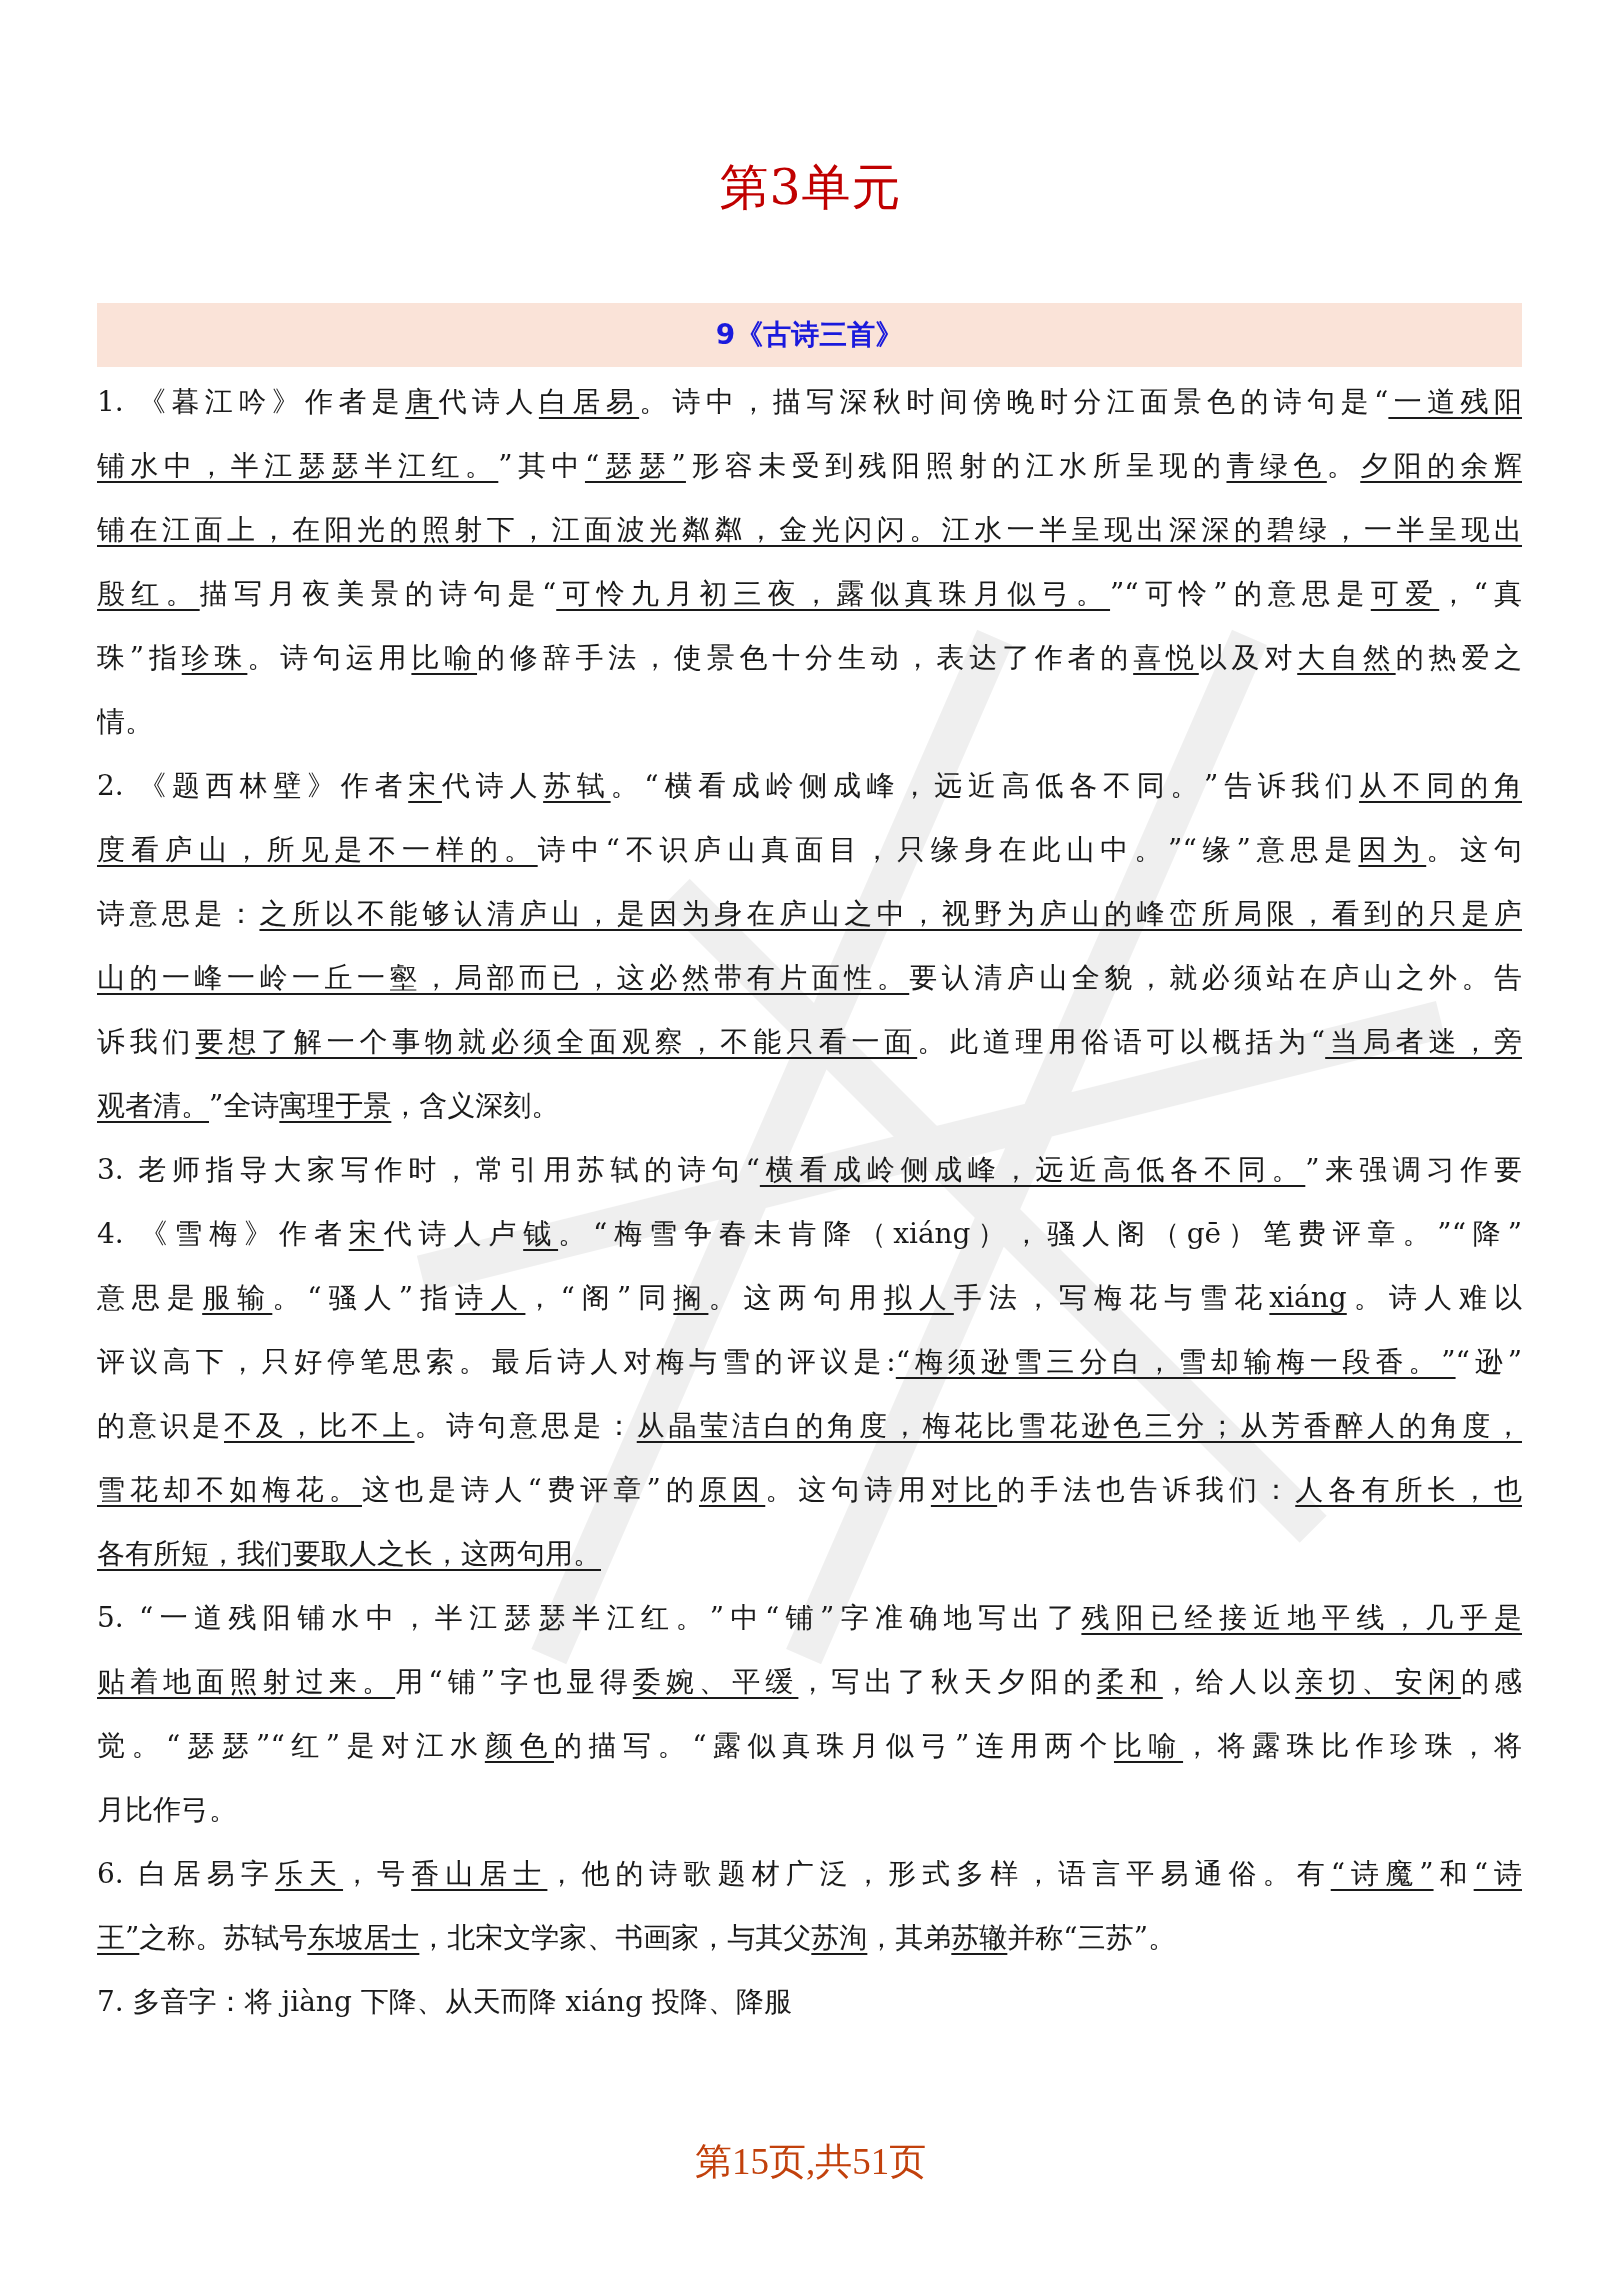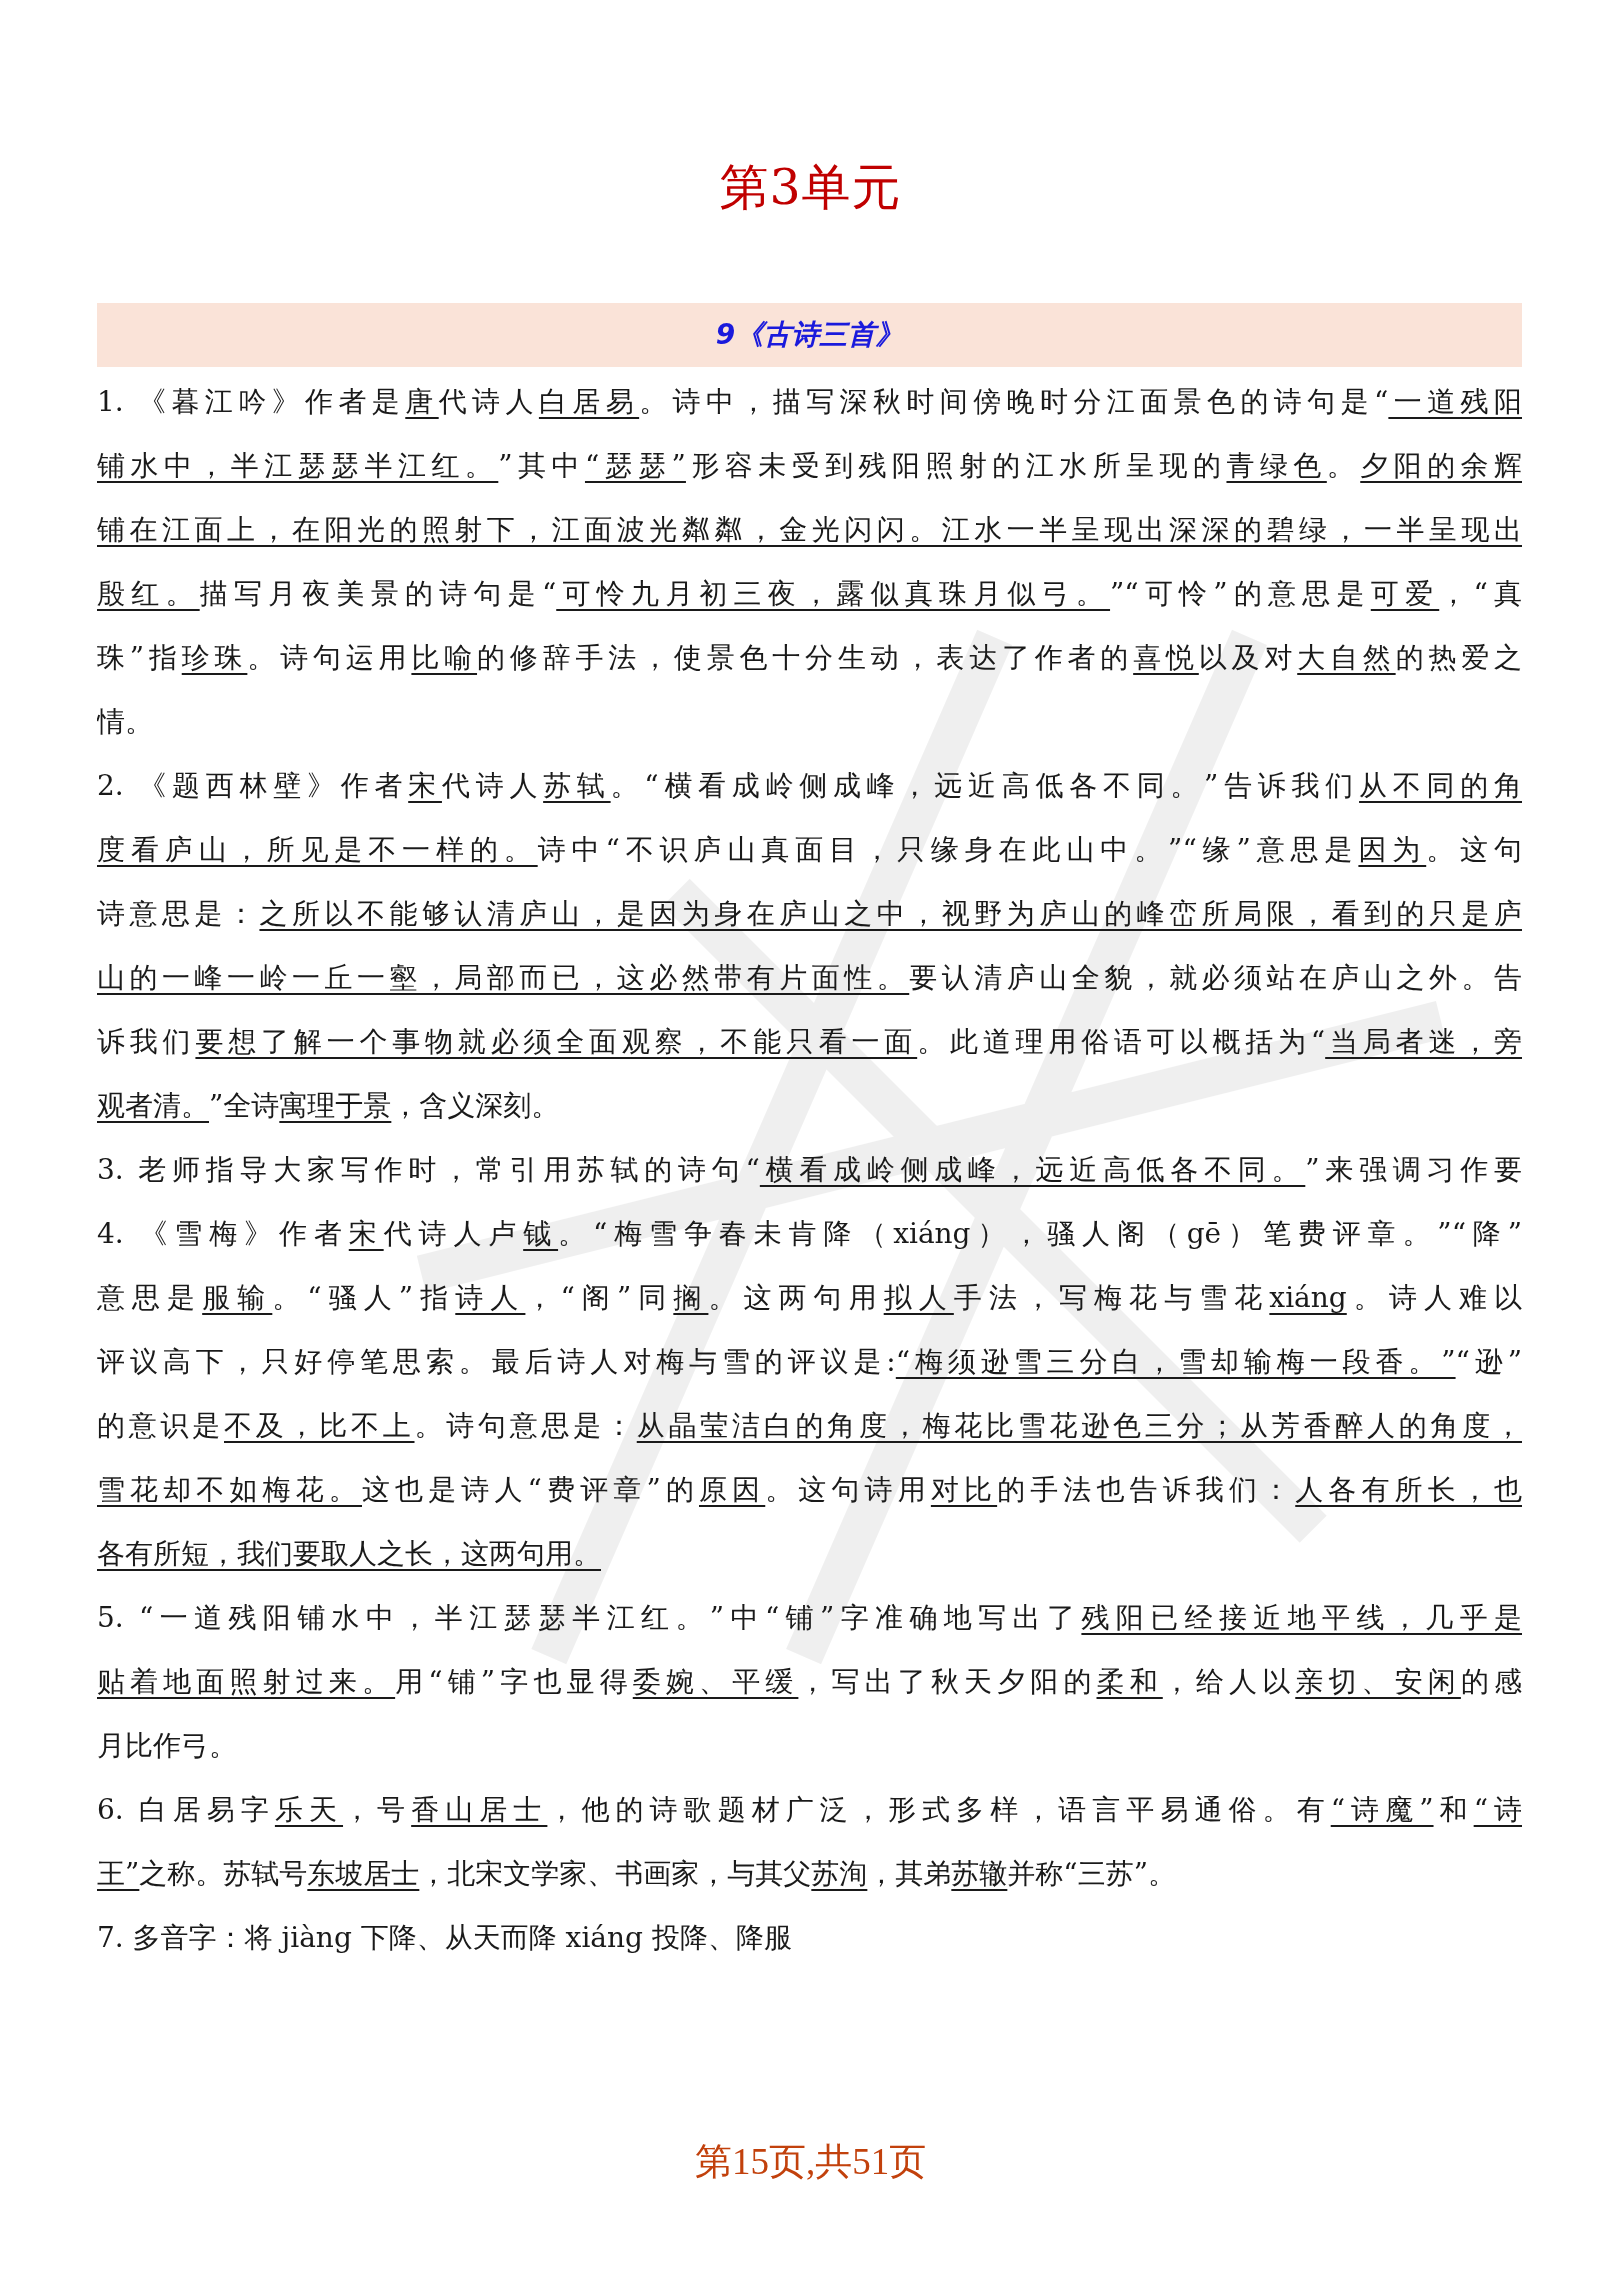--- a/index.html
+++ b/index.html
@@ -2,21 +2,21 @@
 <html><head>
 <meta charset="utf-8">
 <style>
   html, body { margin: 0; padding: 0; background: #ffffff; }
   body { width: 1621px; height: 2293px; position: relative; overflow: hidden;
          font-family: "DejaVu Serif", "Liberation Serif", serif; color: #1a1a1a; }
   .unit-title { position: absolute; left: 0; width: 1621px; top: 155px; text-align: center;
                 font-size: 49px; font-weight: normal; color: #c00000; letter-spacing: 1px;
                 font-family: "DejaVu Serif", "Liberation Serif", serif; }
   .section-band { position: absolute; left: 97px; top: 303px; width: 1425px; height: 64px;
-                  background: #fae3d8; display: flex; align-items: center; justify-content: center; font-style: italic; }
+                  background: #fae3d8; display: flex; align-items: center; justify-content: center; }
   .section-title { font-size: 28px; font-weight: bold; color: #1a1adc;
                    font-family: "DejaVu Sans", "Liberation Sans", sans-serif; }
   .body { position: absolute; left: 97px; top: 370px; width: 1425px; }
   .line { height: 64px; line-height: 64px; font-size: 28px; white-space: nowrap;
           text-align: justify; text-align-last: justify; overflow: hidden; }
   .line.last { text-align-last: left; }
   .u { text-decoration: underline; text-decoration-thickness: 2px; text-underline-offset: 5.9px; }
   .footer { position: absolute; left: 0; width: 1621px; top: 2137px; text-align: center;
             font-size: 37px; font-family: "Liberation Serif", "DejaVu Serif", serif; color: #c2410c; }
   .watermark { position: absolute; left: 294px; top: 510px; width: 1274px; height: 1274px;
@@ -50,20 +50,21 @@
     <div class="line last"><span class="u">观者清。</span><span>”全诗</span><span class="u">寓理于景</span><span>，含义深刻。</span></div>
     <div class="line"><span>3. 老师指导大家写作时，常引用苏轼的诗句“</span><span class="u">横看成岭侧成峰，远近高低各不同。</span><span>”来强调习作要</span></div>
     <div class="line"><span>4. 《雪梅》作者</span><span class="u">宋</span><span>代诗人卢</span><span class="u">钺</span><span>。“梅雪争春未肯降（xiáng），骚人阁（gē）笔费评章。”“降”</span></div>
     <div class="line"><span>意思是</span><span class="u">服输</span><span>。“骚人”指</span><span class="u">诗人</span><span>，“阁”同</span><span class="u">搁</span><span>。这两句用</span><span class="u">拟人</span><span>手法，写梅花与雪花</span><span class="u">xiáng</span><span>。诗人难以</span></div>
     <div class="line"><span>评议高下，只好停笔思索。最后诗人对梅与雪的评议是:</span><span class="u">“梅须逊雪三分白，雪却输梅一段香。”</span><span>“逊”</span></div>
     <div class="line"><span>的意识是</span><span class="u">不及，比不上</span><span>。诗句意思是：</span><span class="u">从晶莹洁白的角度，梅花比雪花逊色三分；从芳香醉人的角度，</span></div>
     <div class="line"><span class="u">雪花却不如梅花。</span><span>这也是诗人“费评章”的</span><span class="u">原因</span><span>。这句诗用</span><span class="u">对比</span><span>的手法也告诉我们：</span><span class="u">人各有所长，也</span></div>
     <div class="line last"><span class="u">各有所短，我们要取人之长，这两句用。</span></div>
     <div class="line"><span>5. “一道残阳铺水中，半江瑟瑟半江红。”中“铺”字准确地写出了</span><span class="u">残阳已经接近地平线，几乎是</span></div>
     <div class="line"><span class="u">贴着地面照射过来。</span><span>用“铺”字也显得</span><span class="u">委婉、平缓</span><span>，写出了秋天夕阳的</span><span class="u">柔和</span><span>，给人以</span><span class="u">亲切、安闲</span><span>的感</span></div>
+    <div class="line"><span>觉。“瑟瑟”“红”是对江水</span><span class="u">颜色</span><span>的描写。“露似真珠月似弓”连用两个</span><span class="u">比喻</span><span>，将露珠比作珍珠，将</span></div>
     <div class="line last"><span>月比作弓。</span></div>
     <div class="line"><span>6. 白居易字</span><span class="u">乐天</span><span>，号</span><span class="u">香山居士</span><span>，他的诗歌题材广泛，形式多样，语言平易通俗。有</span><span class="u">“诗魔”</span><span>和</span><span class="u">“诗</span></div>
     <div class="line last"><span class="u">王”</span><span>之称。苏轼号</span><span class="u">东坡居士</span><span>，北宋文学家、书画家，与其父</span><span class="u">苏洵</span><span>，其弟</span><span class="u">苏辙</span><span>并称“三苏”。</span></div>
     <div class="line last"><span>7. 多音字：将 jiàng 下降、从天而降 xiáng 投降、降服</span></div>
   </div>
 
 <div class="footer">第15页,共51页</div>
 
 
 </body></html>

